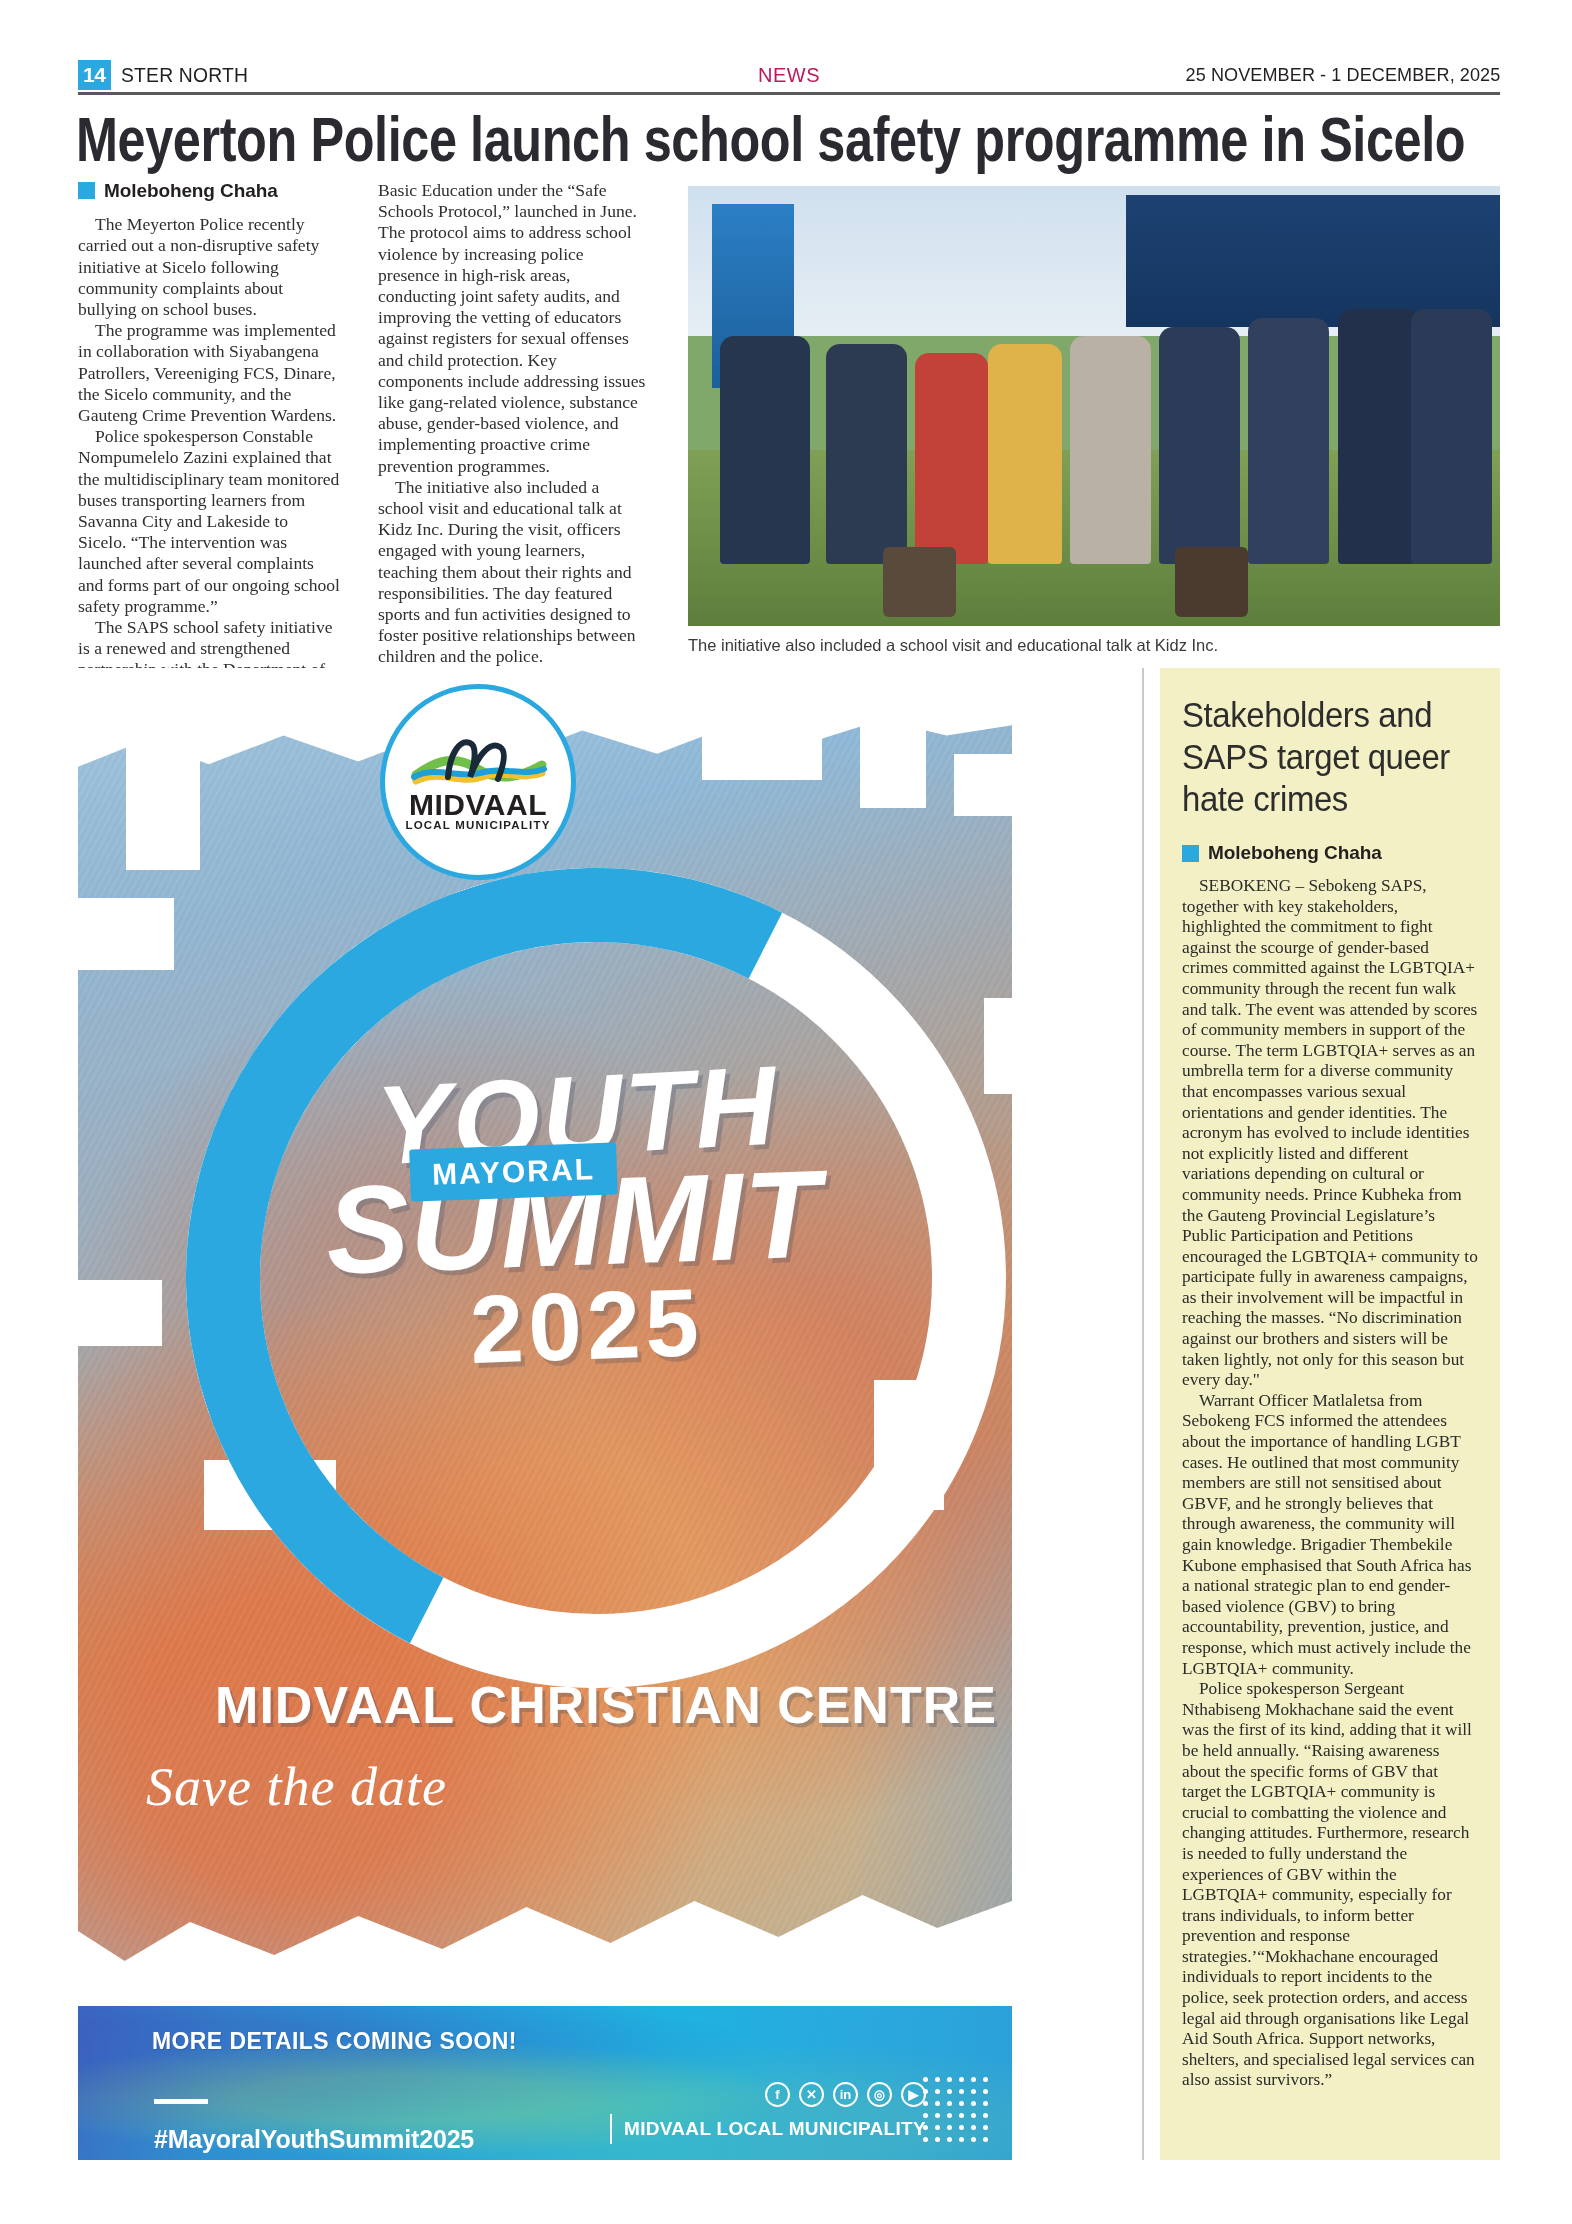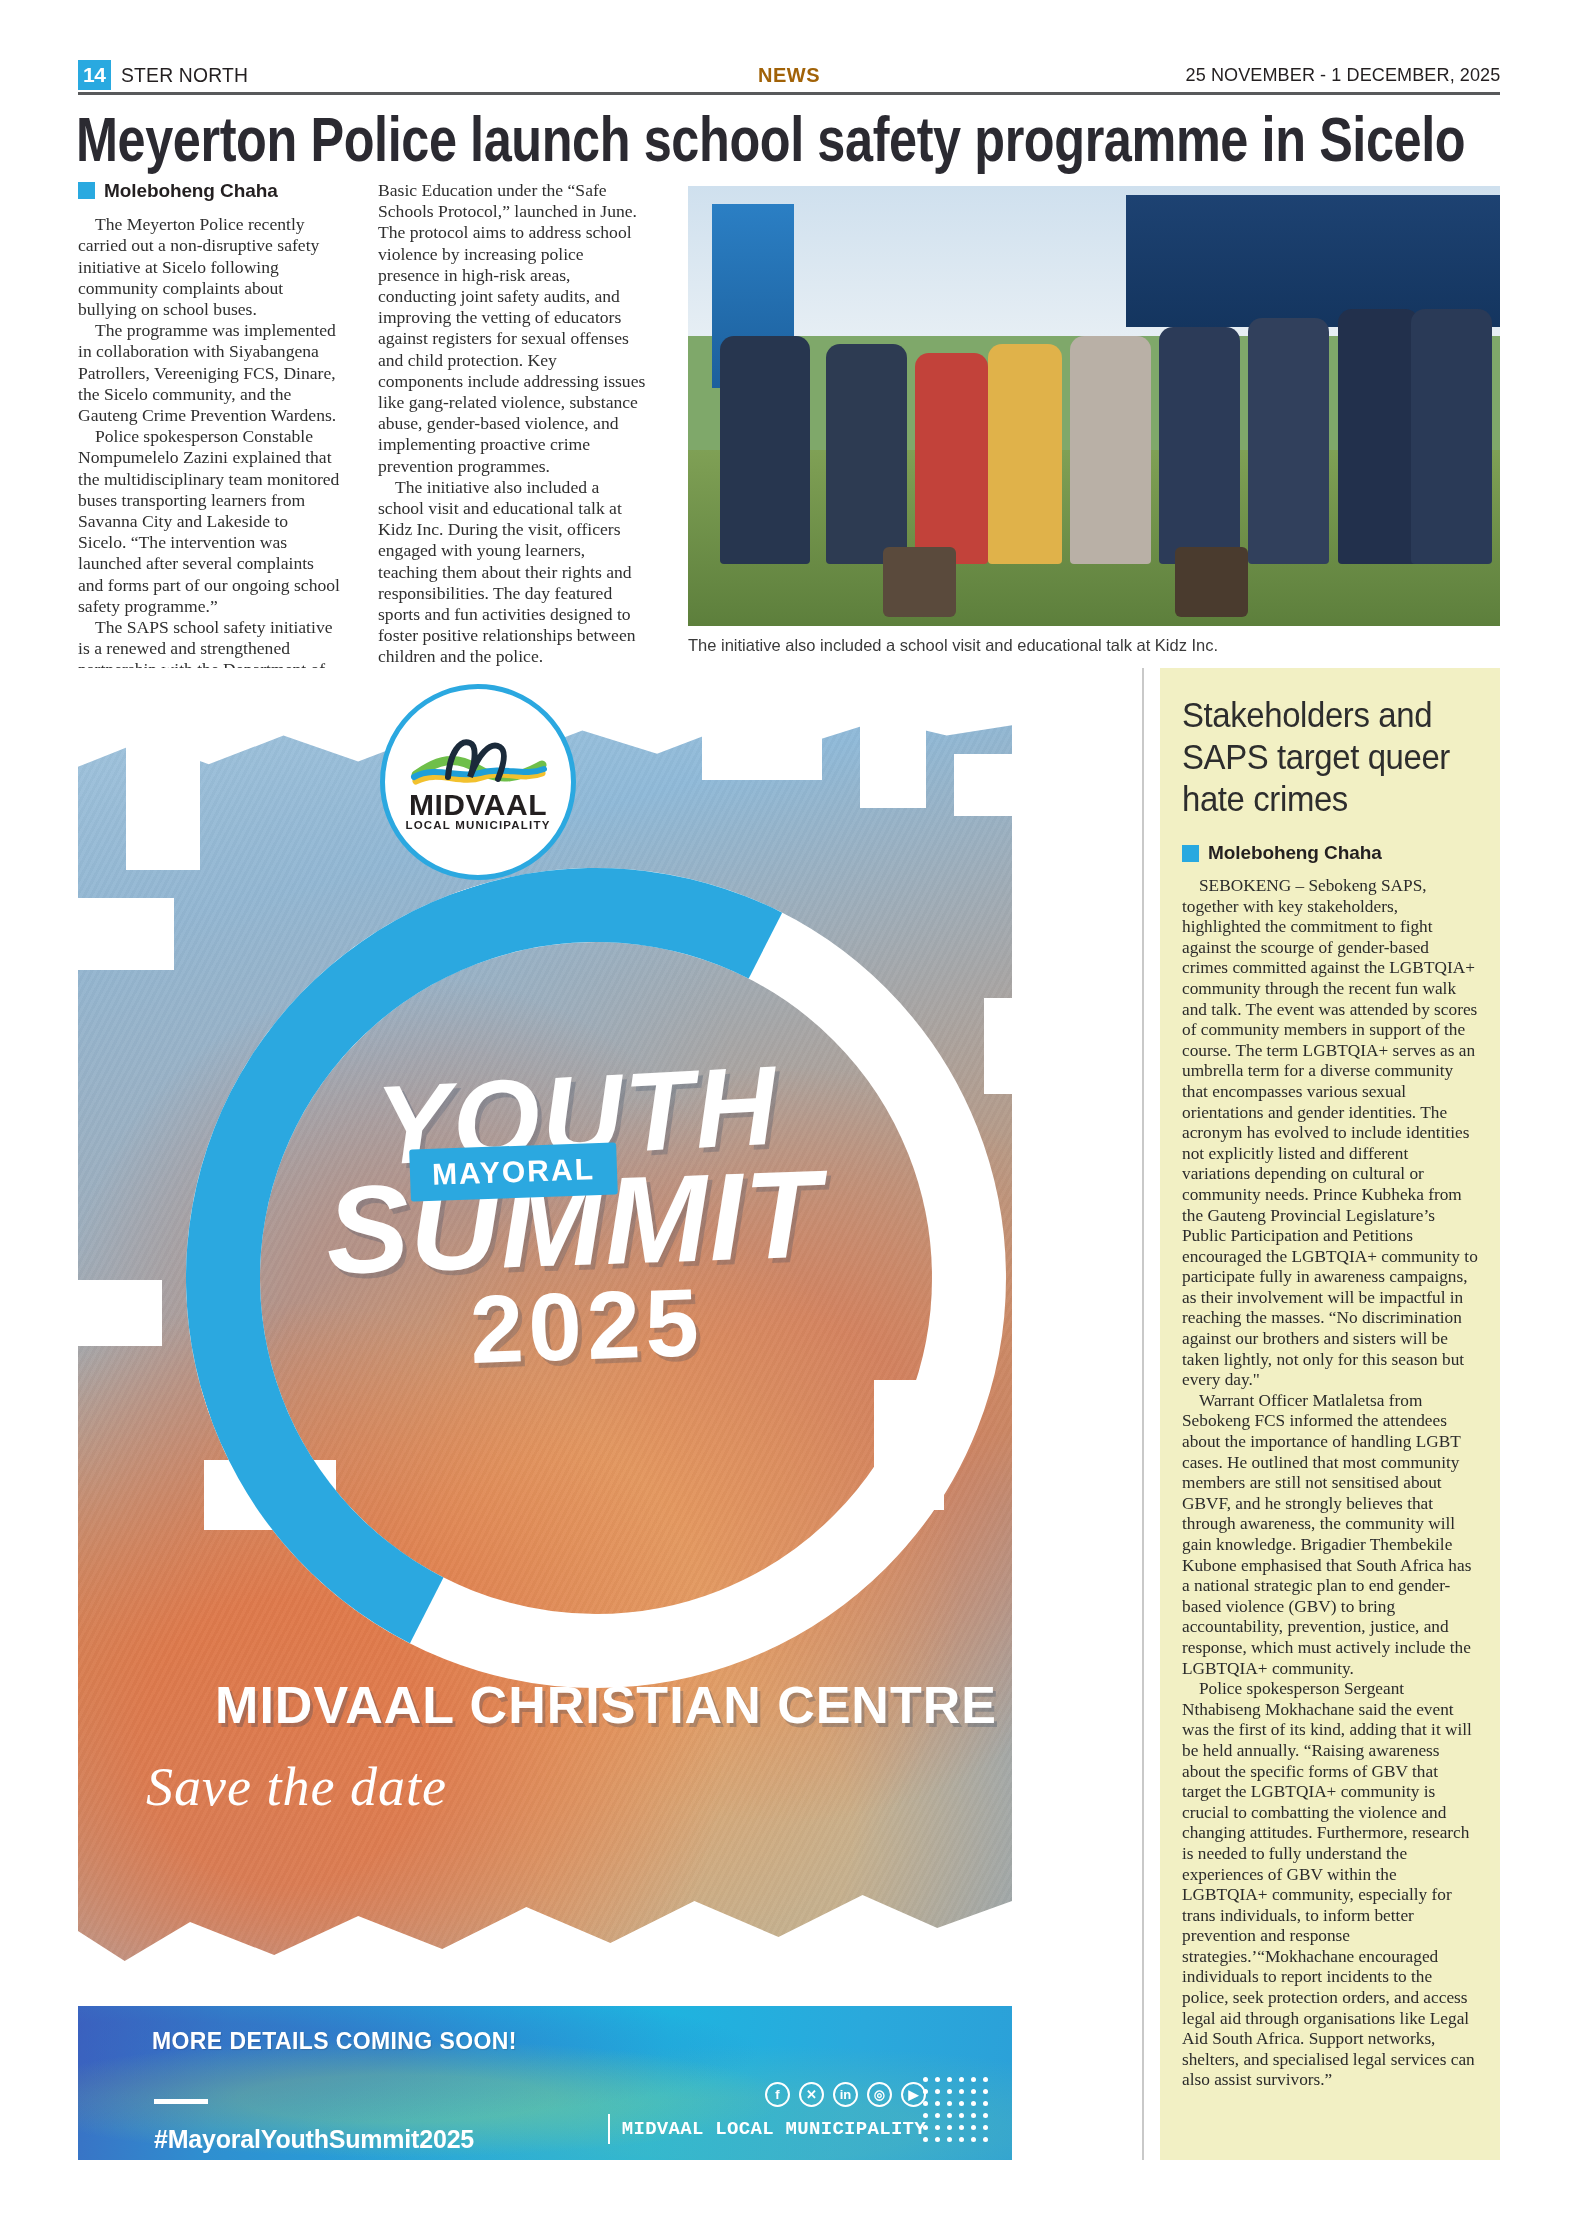--- a/index.html
+++ b/index.html
@@ -22,22 +22,22 @@
     font-size: 21px; line-height: 28px; padding: 1px 6px 1px 5px;
     letter-spacing: -0.5px;
   }
   .masthead-pub {
     font-family: "Liberation Sans", sans-serif; font-weight: normal;
     font-size: 21px; letter-spacing: 0.2px; color: #231f20; margin-left: 10px;
     transform: scaleX(0.92); transform-origin: left center;
   }
   .masthead-section {
     position: absolute; left: 0; right: 0; text-align: center;
-    font-family: "Liberation Sans", sans-serif; font-weight: bold;
-    font-size: 20px; letter-spacing: 0.5px; color: #a16207;
+    font-family: "Liberation Sans", sans-serif; font-weight: normal;
+    font-size: 20px; letter-spacing: 0.5px; color: #be185d;
   }
   .masthead-date {
     margin-left: auto;
     font-family: "Liberation Sans", sans-serif; font-size: 19px;
     color: #231f20; letter-spacing: 0.1px;
     transform: scaleX(0.95); transform-origin: right center;
   }
   .masthead-rule {
     position: absolute; left: 78px; top: 92px; width: 1422px; height: 3px;
     background: #58595b;
@@ -269,21 +269,21 @@
   }
   .social-row { display: flex; gap: 9px; }
   .social-ico {
     width: 25px; height: 25px; border-radius: 50%;
     border: 2px solid #ffffff; color: #ffffff;
     display: flex; align-items: center; justify-content: center;
     font-family: "Liberation Sans", sans-serif; font-weight: bold; font-size: 13px;
   }
   .banner-muni {
     display: flex; align-items: center; gap: 12px;
-    font-family: Liberation Mono, monospace; font-weight: bold;
+    font-family: Liberation Sans, sans-serif; font-weight: bold;
     font-size: 19px; color: #ffffff; letter-spacing: 0.3px; padding-left: 29px;
   }
   .muni-bar { width: 2px; height: 30px; background: #ffffff; }
   .dotgrid {
     position: absolute; right: 22px; bottom: 16px;
     display: grid; grid-template-columns: repeat(6, 7px);
     grid-template-rows: repeat(6, 7px); gap: 5px;
   }
   .dotgrid i { width: 5px; height: 5px; background: #ffffff; border-radius: 50%; display:block; }
 

